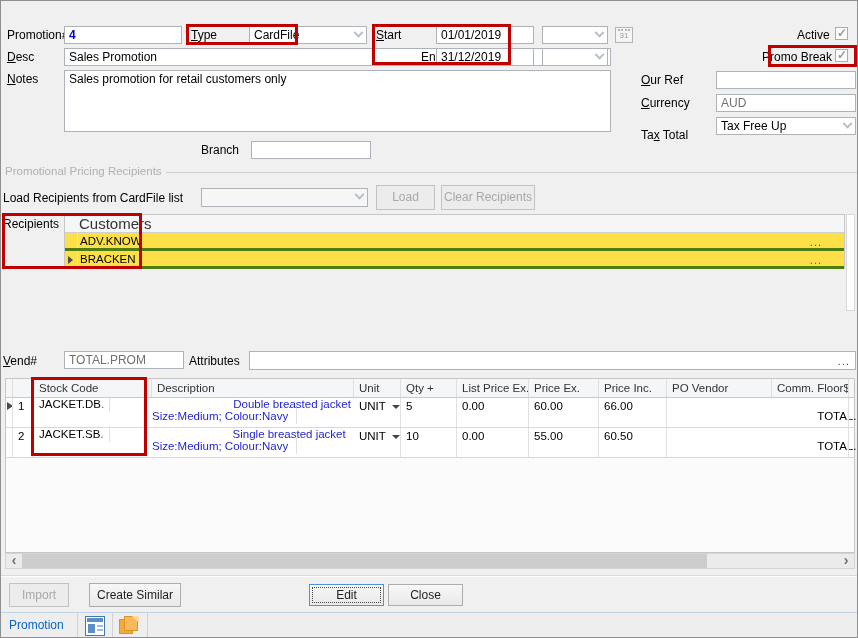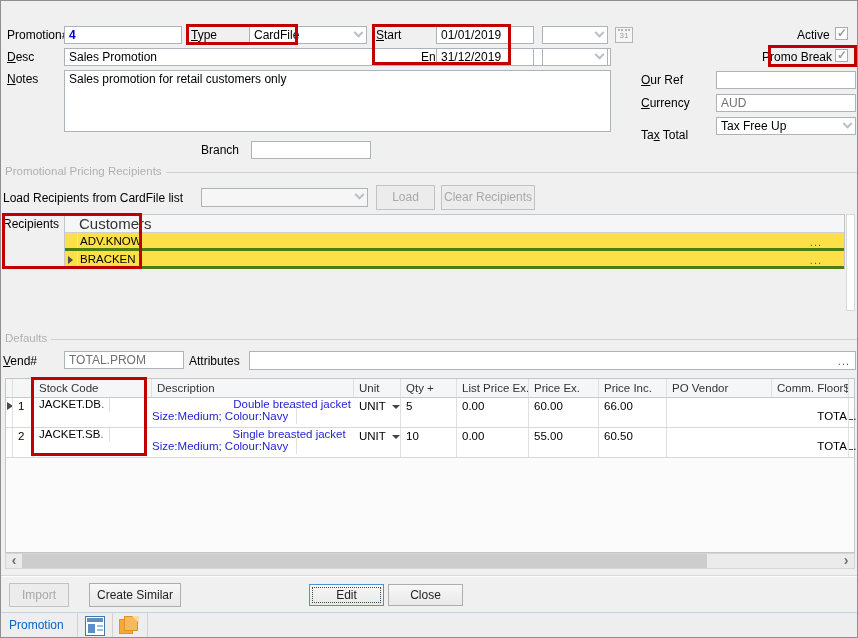--- a/index.html
+++ b/index.html
@@ -188,24 +188,20 @@
     <div class="rrow">
       <span class="ind">
           <span class="tri-r" style="border-left-width:5px;border-top-width:4px;border-bottom-width:4px;"></span>
         </span>
       <span class="val">BRACKEN</span>
       <span class="dots">...</span>
     </div>
   </div>
   <div id="recip-scroll" class="abs"></div>
 
-  <div class="section" style="left:4px; top:331px;">
-    <span>Defaults</span>
-    <span class="line"></span>
-  </div>
   <div class="lbl" style="left:2px; top:353px;"><u>V</u>end#</div>
   <div class="field" style="left:63px; top:350px; width:120px; height:18px;">
     <span class="gray-val">TOTAL.PROM</span>
   </div>
   <div class="lbl" style="left:188px; top:353px;">Attributes</div>
   <div class="field" style="left:248px; top:350px; width:607px; height:19px;">
     <span></span>
     <span class="dots" style="position:absolute; right:5px; top:2px;">...</span>
   </div>
 

